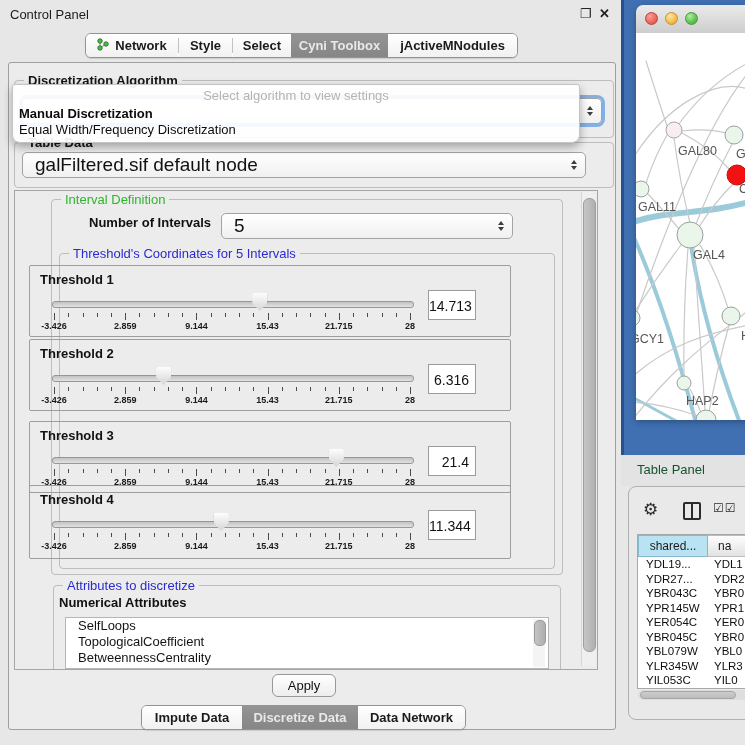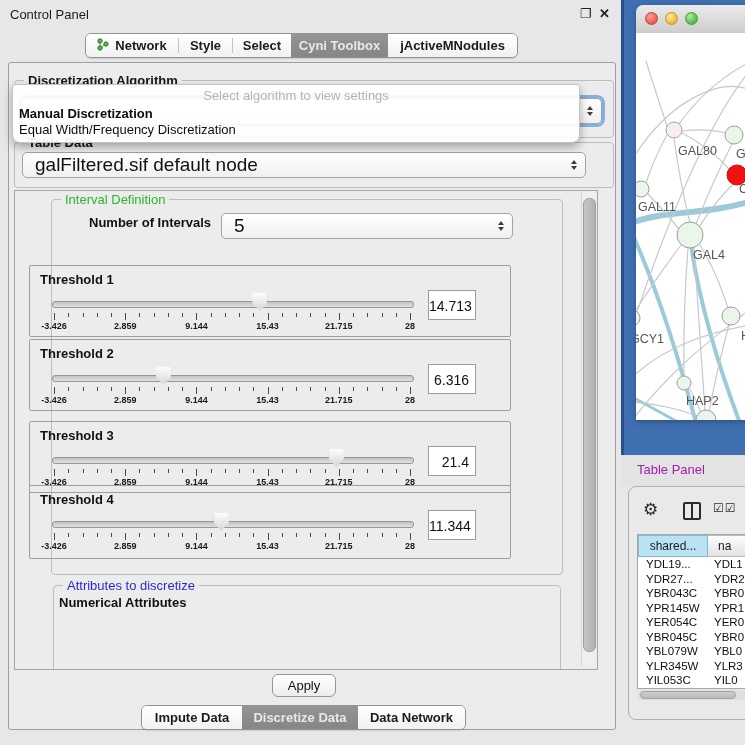--- a/index.html
+++ b/index.html
@@ -85,21 +85,21 @@
               overflow:hidden;box-shadow:0 2px 6px rgba(0,0,0,.3);}
   #net-titlebar{position:absolute;left:0;top:0;width:100%;height:28px;
                 background:linear-gradient(#ebebeb,#cdcdcd);border-bottom:1px solid #9a9a9a;}
   .tl{position:absolute;top:7px;width:13px;height:13px;border-radius:50%;box-sizing:border-box;}
   .tl.red{left:9px;background:radial-gradient(circle at 35% 30%,#ff9d97,#ed6a5e 55%,#d14e42);border:1px solid #b8453c;}
   .tl.yellow{left:29px;background:radial-gradient(circle at 35% 30%,#ffe9a8,#f5bf4f 55%,#dda339);border:1px solid #c3912f;}
   .tl.green{left:49px;background:radial-gradient(circle at 35% 30%,#b3eda2,#61c555 55%,#4aa73c);border:1px solid #459a38;}
   #net-canvas{position:absolute;left:0;top:28px;width:120px;height:387px;background:#fff;}
   
   #tp-strip{left:621px;top:455px;width:124px;height:31px;background:#e3e3e3;}
-  #tp-title{left:637px;top:462px;font-size:13px;color:#a21caf;}
+  #tp-title{left:637px;top:462px;font-size:13px;color:#14532d;}
   #tp-box{left:628px;top:486px;width:126px;height:232px;background:#e9e9e9;
           border:1px solid #b0b0b0;border-radius:8px;}
   .tp-ico{position:absolute;color:#2b2b2b;}
   #ico-cols{left:54px;top:15px;width:14px;height:14px;border:2px solid #2b2b2b;border-radius:2px;}
   #ico-cols::after{content:"";position:absolute;left:6px;top:0;width:2px;height:14px;background:#2b2b2b;}
   #tp-table{position:absolute;left:8px;top:47px;width:118px;height:155px;background:#fff;
             border:1px solid #a8a8a8;border-right:none;overflow:hidden;box-sizing:border-box;}
   .th{position:absolute;top:0;height:22px;box-sizing:border-box;font-size:12px;color:#1a1a1a;
       display:flex;align-items:center;justify-content:center;}
   .th.c1{left:0;width:70px;background:#b9e3f3;border:1px solid #85b9d2;}
@@ -180,20 +180,23 @@
     <div class="groupbox" style="left:36px;top:8px;width:510px;height:374px;">
       <span class="grouplabel green">Interval Definition</span>
     </div>
     <div style="position:absolute;left:74px;top:24px;font-size:13px;font-weight:700;color:#111;">Number of Intervals</div>
     <div class="combo" style="left:206px;top:22px;width:292px;">
       <span class="ctext">5</span>
       <span class="arrows">
           <i class="up"></i>
           <i class="dn"></i>
         </span>
+    </div>
+    <div class="groupbox" style="left:44px;top:62px;width:494px;height:314px;">
+      <span class="grouplabel blue">Threshold's Coordinates for 5 Intervals</span>
     </div>
     <div id="thr-container">
         <div class="tpanel" style="top:74px;height:70px;">
           <div class="tlabel">Threshold 1</div>
           <div class="track"></div>
           <span class="tick major" style="left:24.0px;"></span>
           <span class="tick minor" style="left:38.2px;"></span>
           <span class="tick minor" style="left:52.5px;"></span>
           <span class="tick minor" style="left:66.7px;"></span>
           <span class="tick minor" style="left:81.0px;"></span>
@@ -340,20 +343,28 @@
           <span class="ticklabel" style="left:380.0px;">28</span>
           <div class="thumb" style="left:183.7px;"></div>
           <div class="tval">11.344</div>
         </div>
       </div>
 
     <div class="groupbox" style="left:38px;top:394px;width:506px;height:120px;">
       <span class="grouplabel blue">Attributes to discretize</span>
     </div>
     <div style="position:absolute;left:44px;top:404px;font-size:13px;font-weight:700;color:#111;">Numerical Attributes</div>
+    <div style="position:absolute;left:50px;top:426px;width:482px;height:50px;background:#fff;border:1px solid #b5b5b5;overflow:hidden;">
+      <div class="attr-item">SelfLoops</div>
+      <div class="attr-item">TopologicalCoefficient</div>
+      <div class="attr-item">BetweennessCentrality</div>
+      <div id="attr-scroll">
+          <div id="attr-thumb"></div>
+        </div>
+    </div>
 
     <div class="vscroll-track">
       <div class="vscroll-thumb"></div>
     </div>
   </div>
 
   <div class="abs btn" style="left:272px;top:674px;width:62px;height:21px;">
     <span>Apply</span>
   </div>
 

